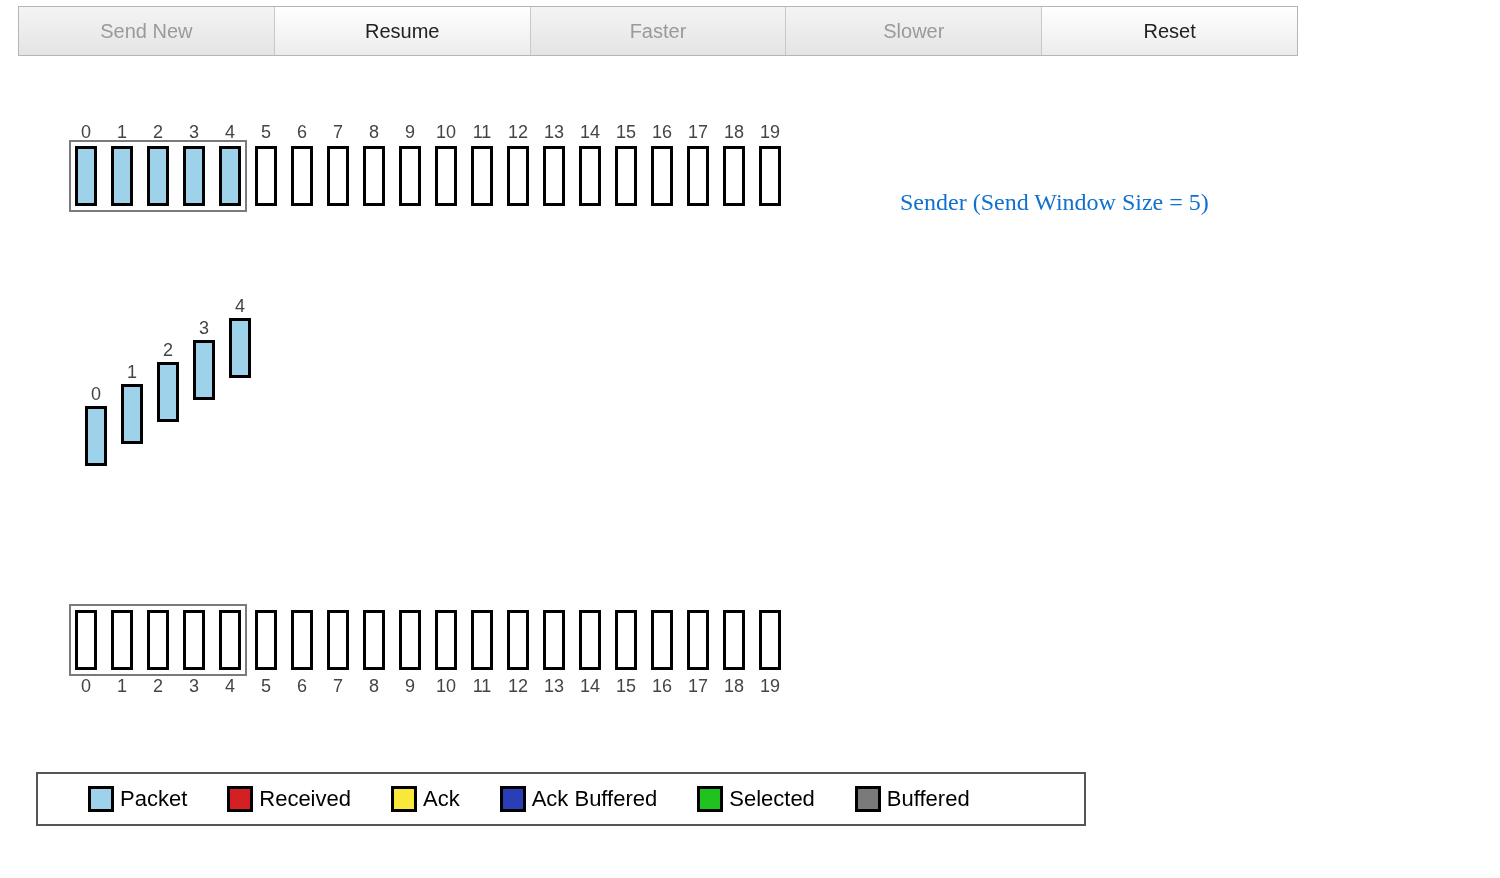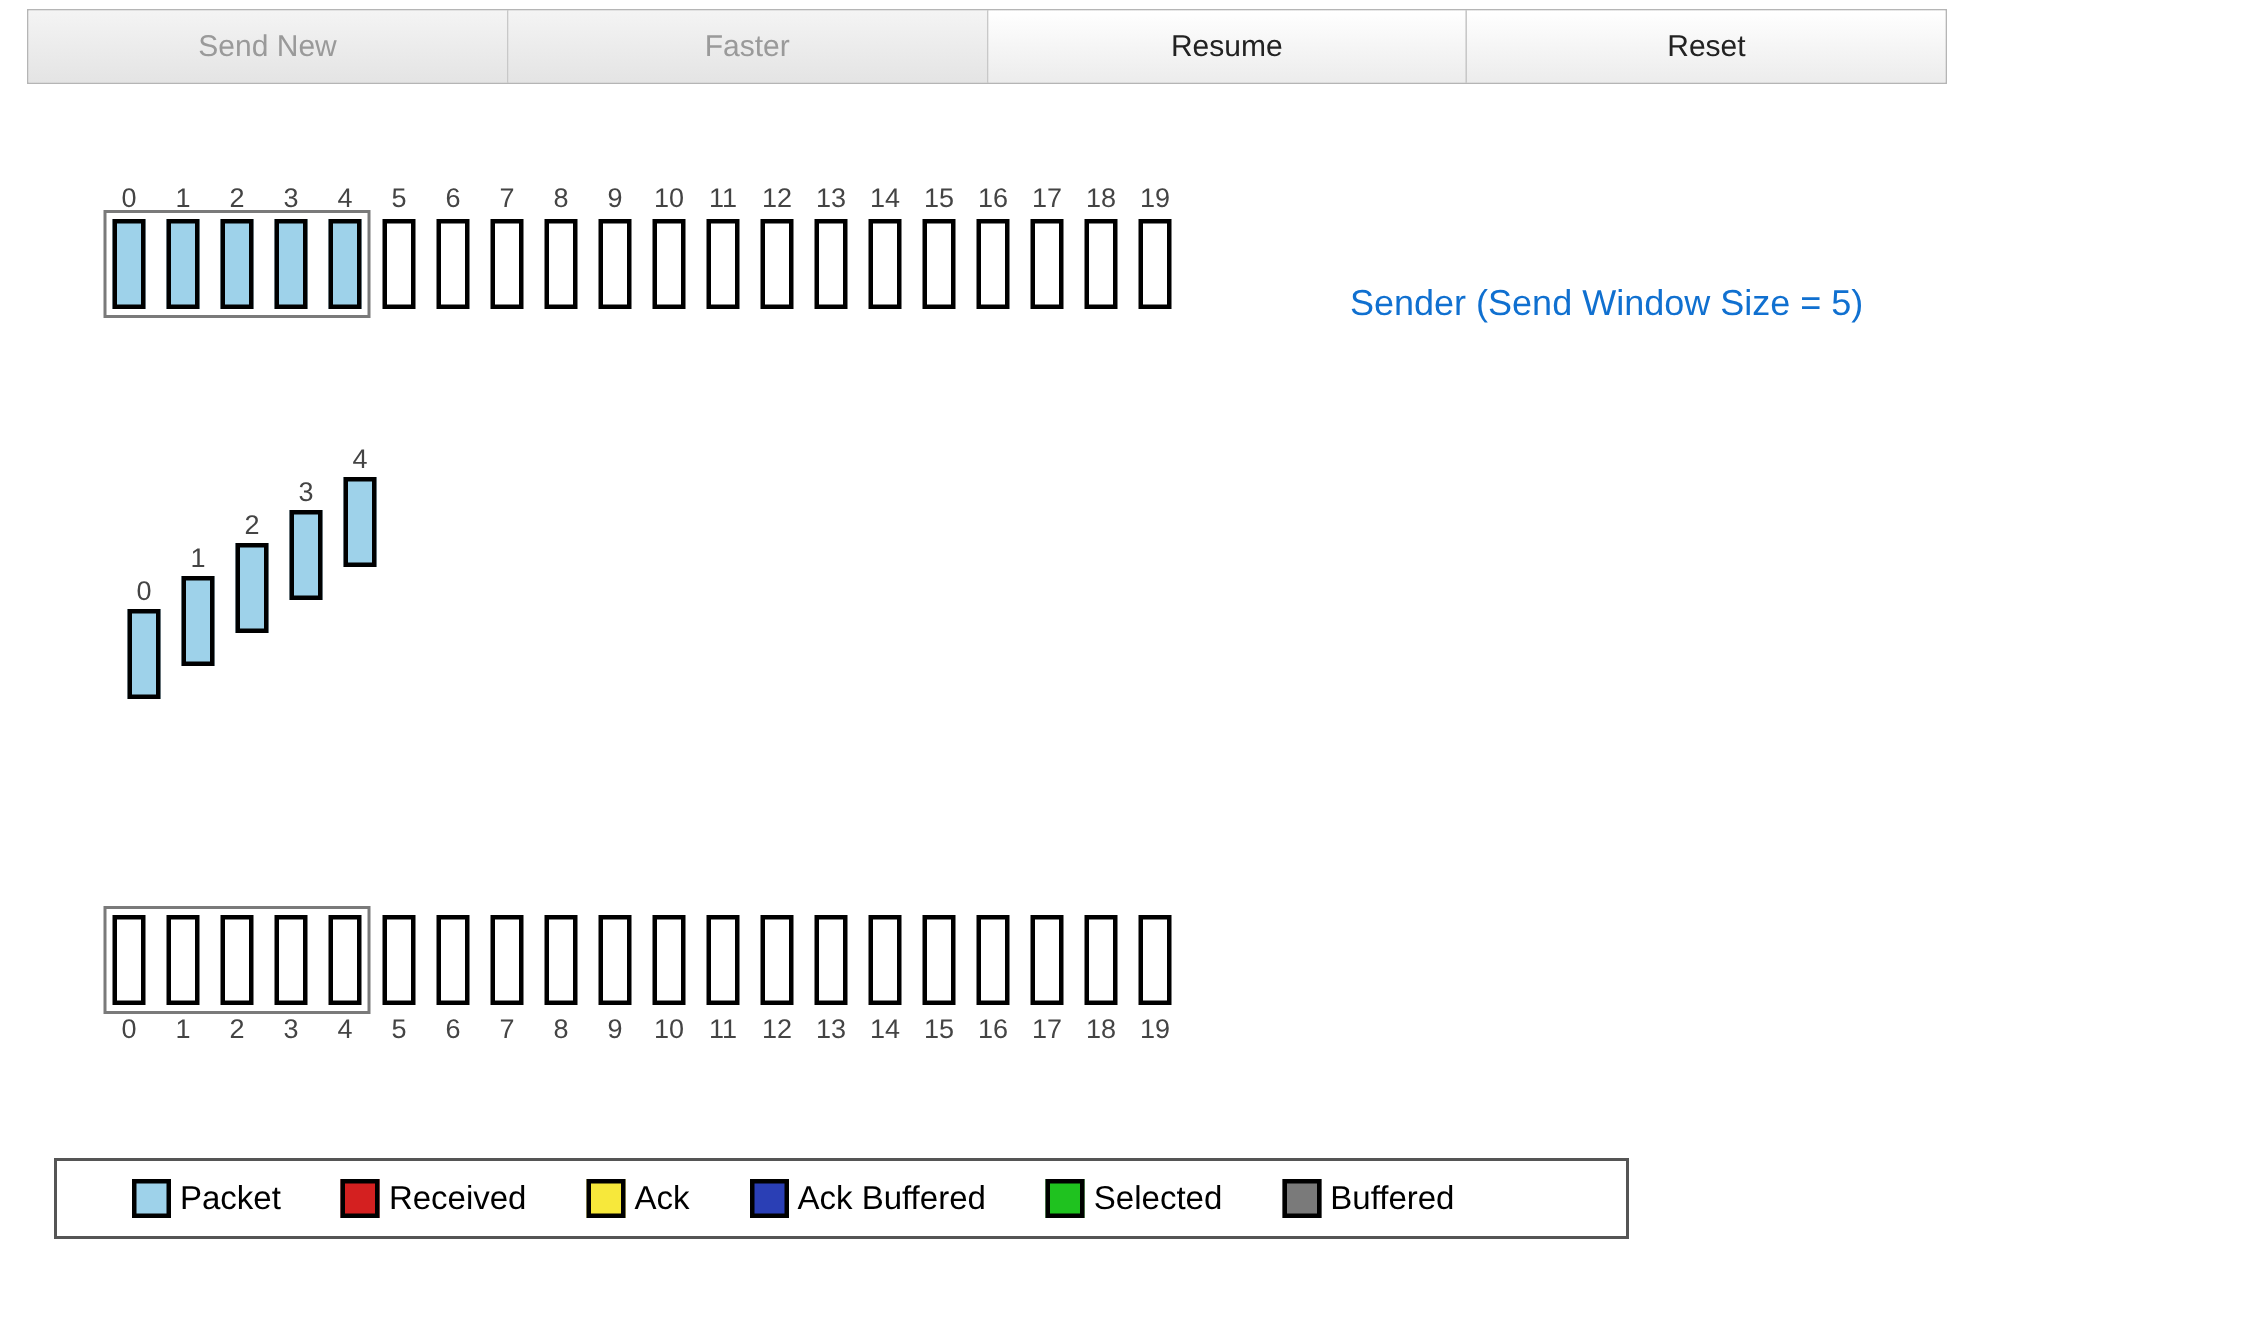--- a/index.html
+++ b/index.html
@@ -71,21 +71,21 @@
   }
 
   .info {
     position: absolute;
     left: 900px;
     font-size: 24px;
     color: #000;
     line-height: 1.4;
   }
   .info .title { color: #1070d0; }
-  .sender-info { top: 130px; }
+  .sender-info { top: 130px; font-family: Liberation Serif, serif; }
   .receiver-info { top: 572px; }
 
   .flying {
     position: absolute;
     left: 75px;
     top: 260px;
     height: 170px;
   }
   .fpkt {
     position: absolute;
@@ -125,22 +125,23 @@
     margin-right: 6px;
     vertical-align: middle;
   }
   .leg-item { display: inline-flex; align-items: center; margin-right: 18px; }
 </style>
 </head>
 <body>
 
 <div class="toolbar">
   <button class="tool-btn">Send New</button>
+  <button class="tool-btn enabled">Resume</button>
   <button class="tool-btn">Faster</button>
-  <button class="tool-btn enabled">Resume</button>
+  <button class="tool-btn">Slower</button>
   <button class="tool-btn enabled">Reset</button>
 </div>
 
 <div class="stage">
 
   <div class="slot-row sender-row">
     <div class="window-box" style="left: -6px; width: 178px;"></div>
   <div class="slot filled" style="left: 0px;"></div>
       <div class="num top" style="left: -3px;">0</div>
       <div class="slot filled" style="left: 36px;"></div>

